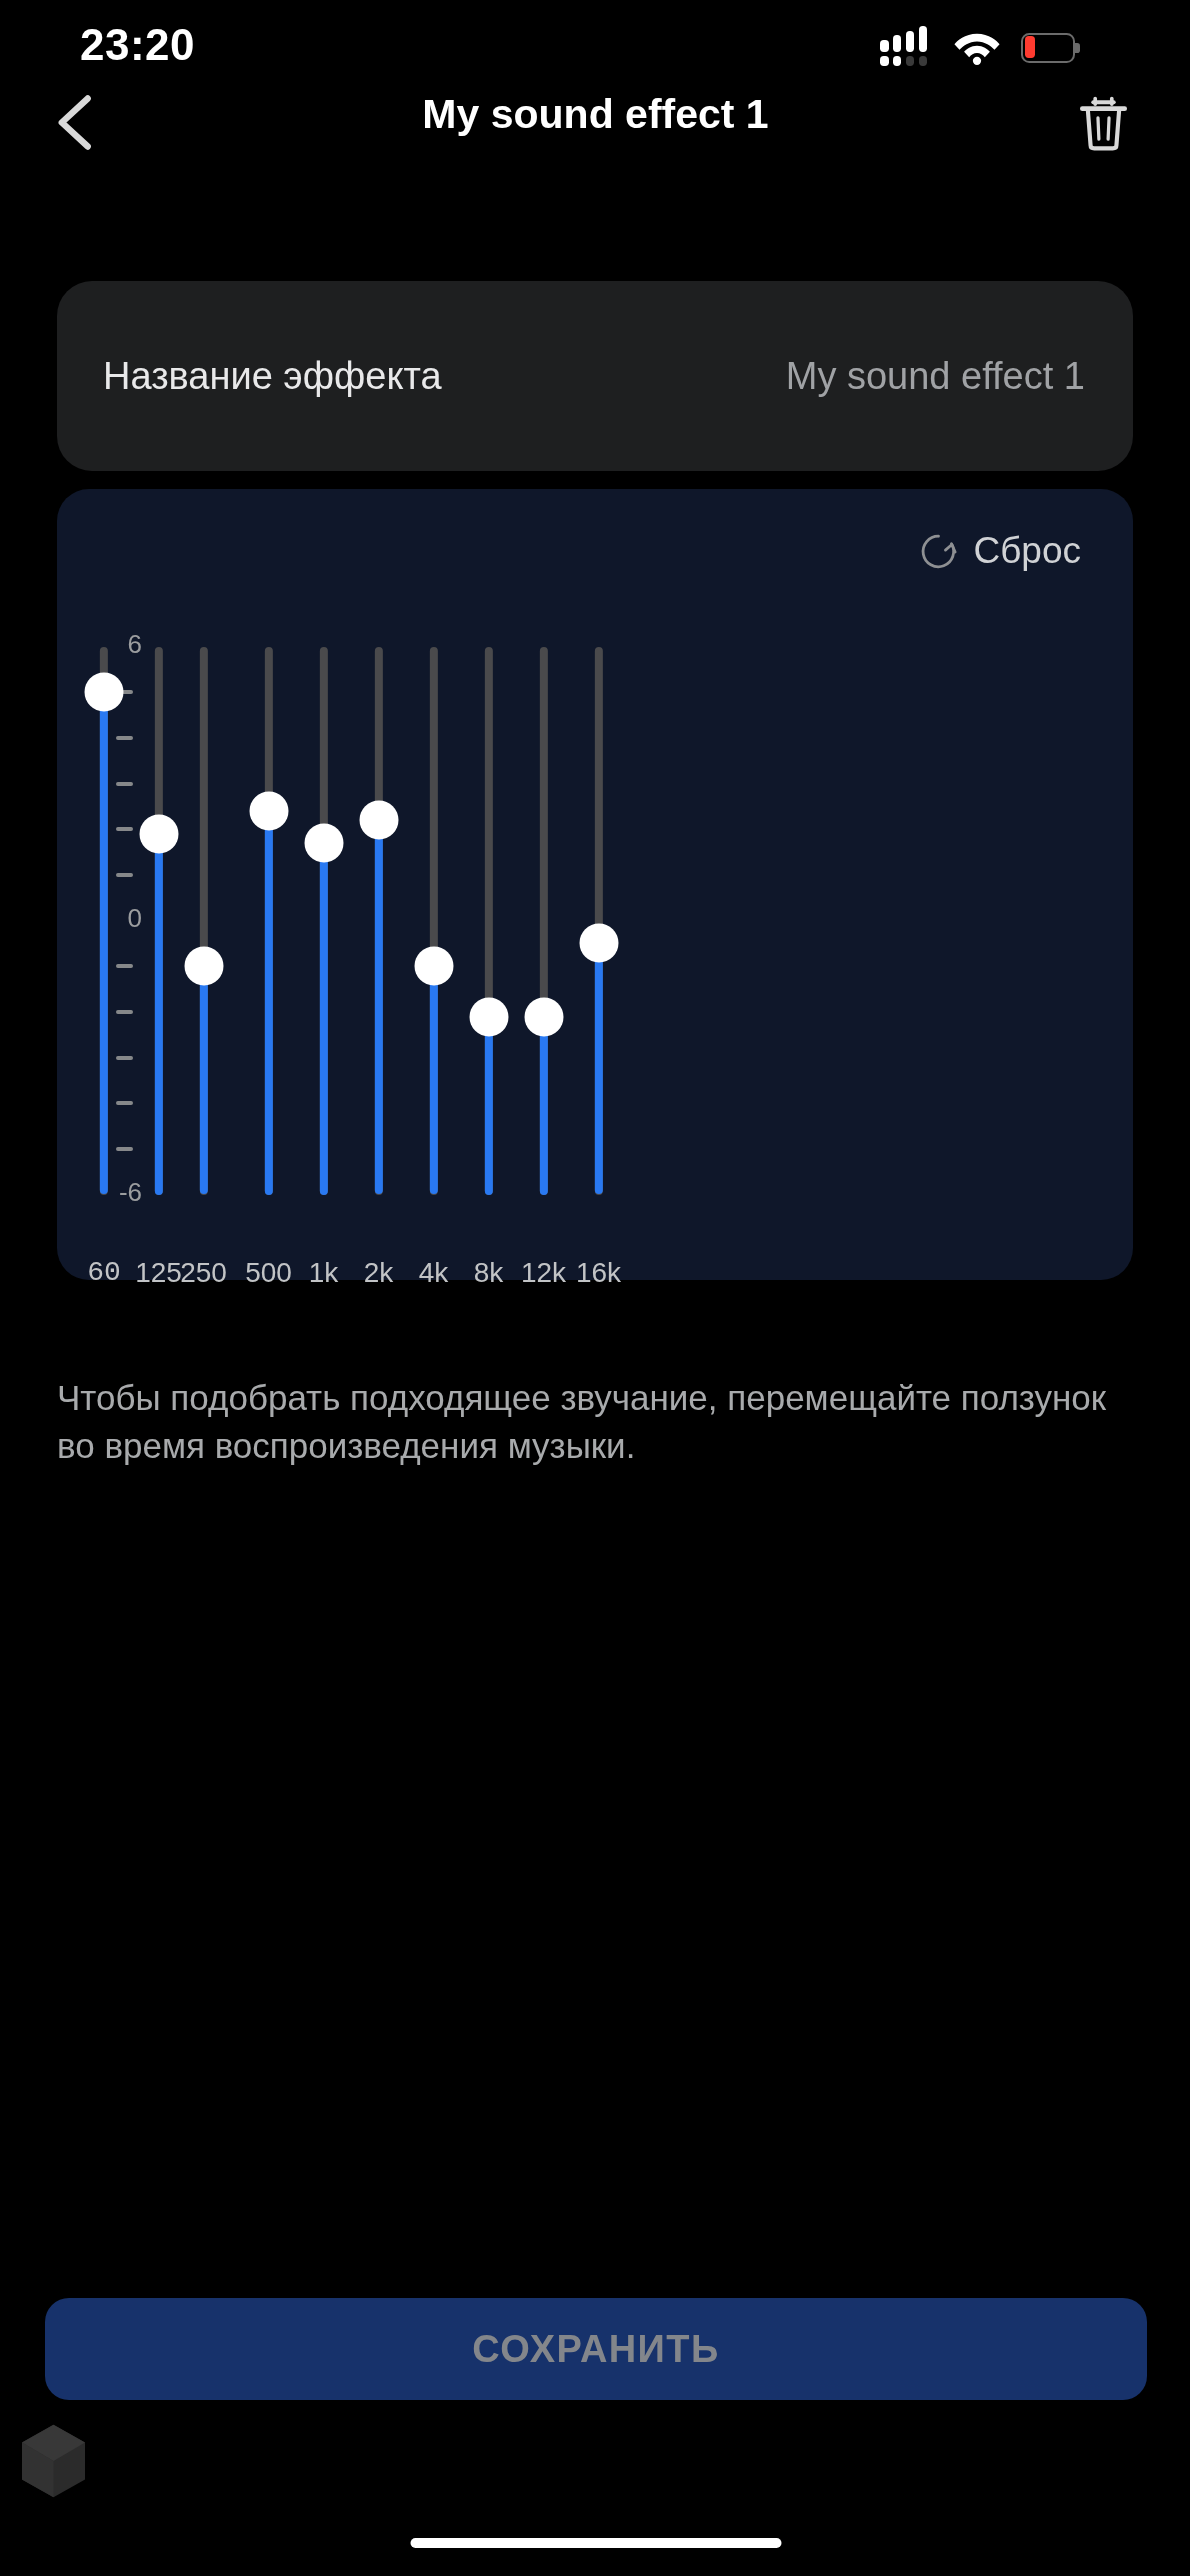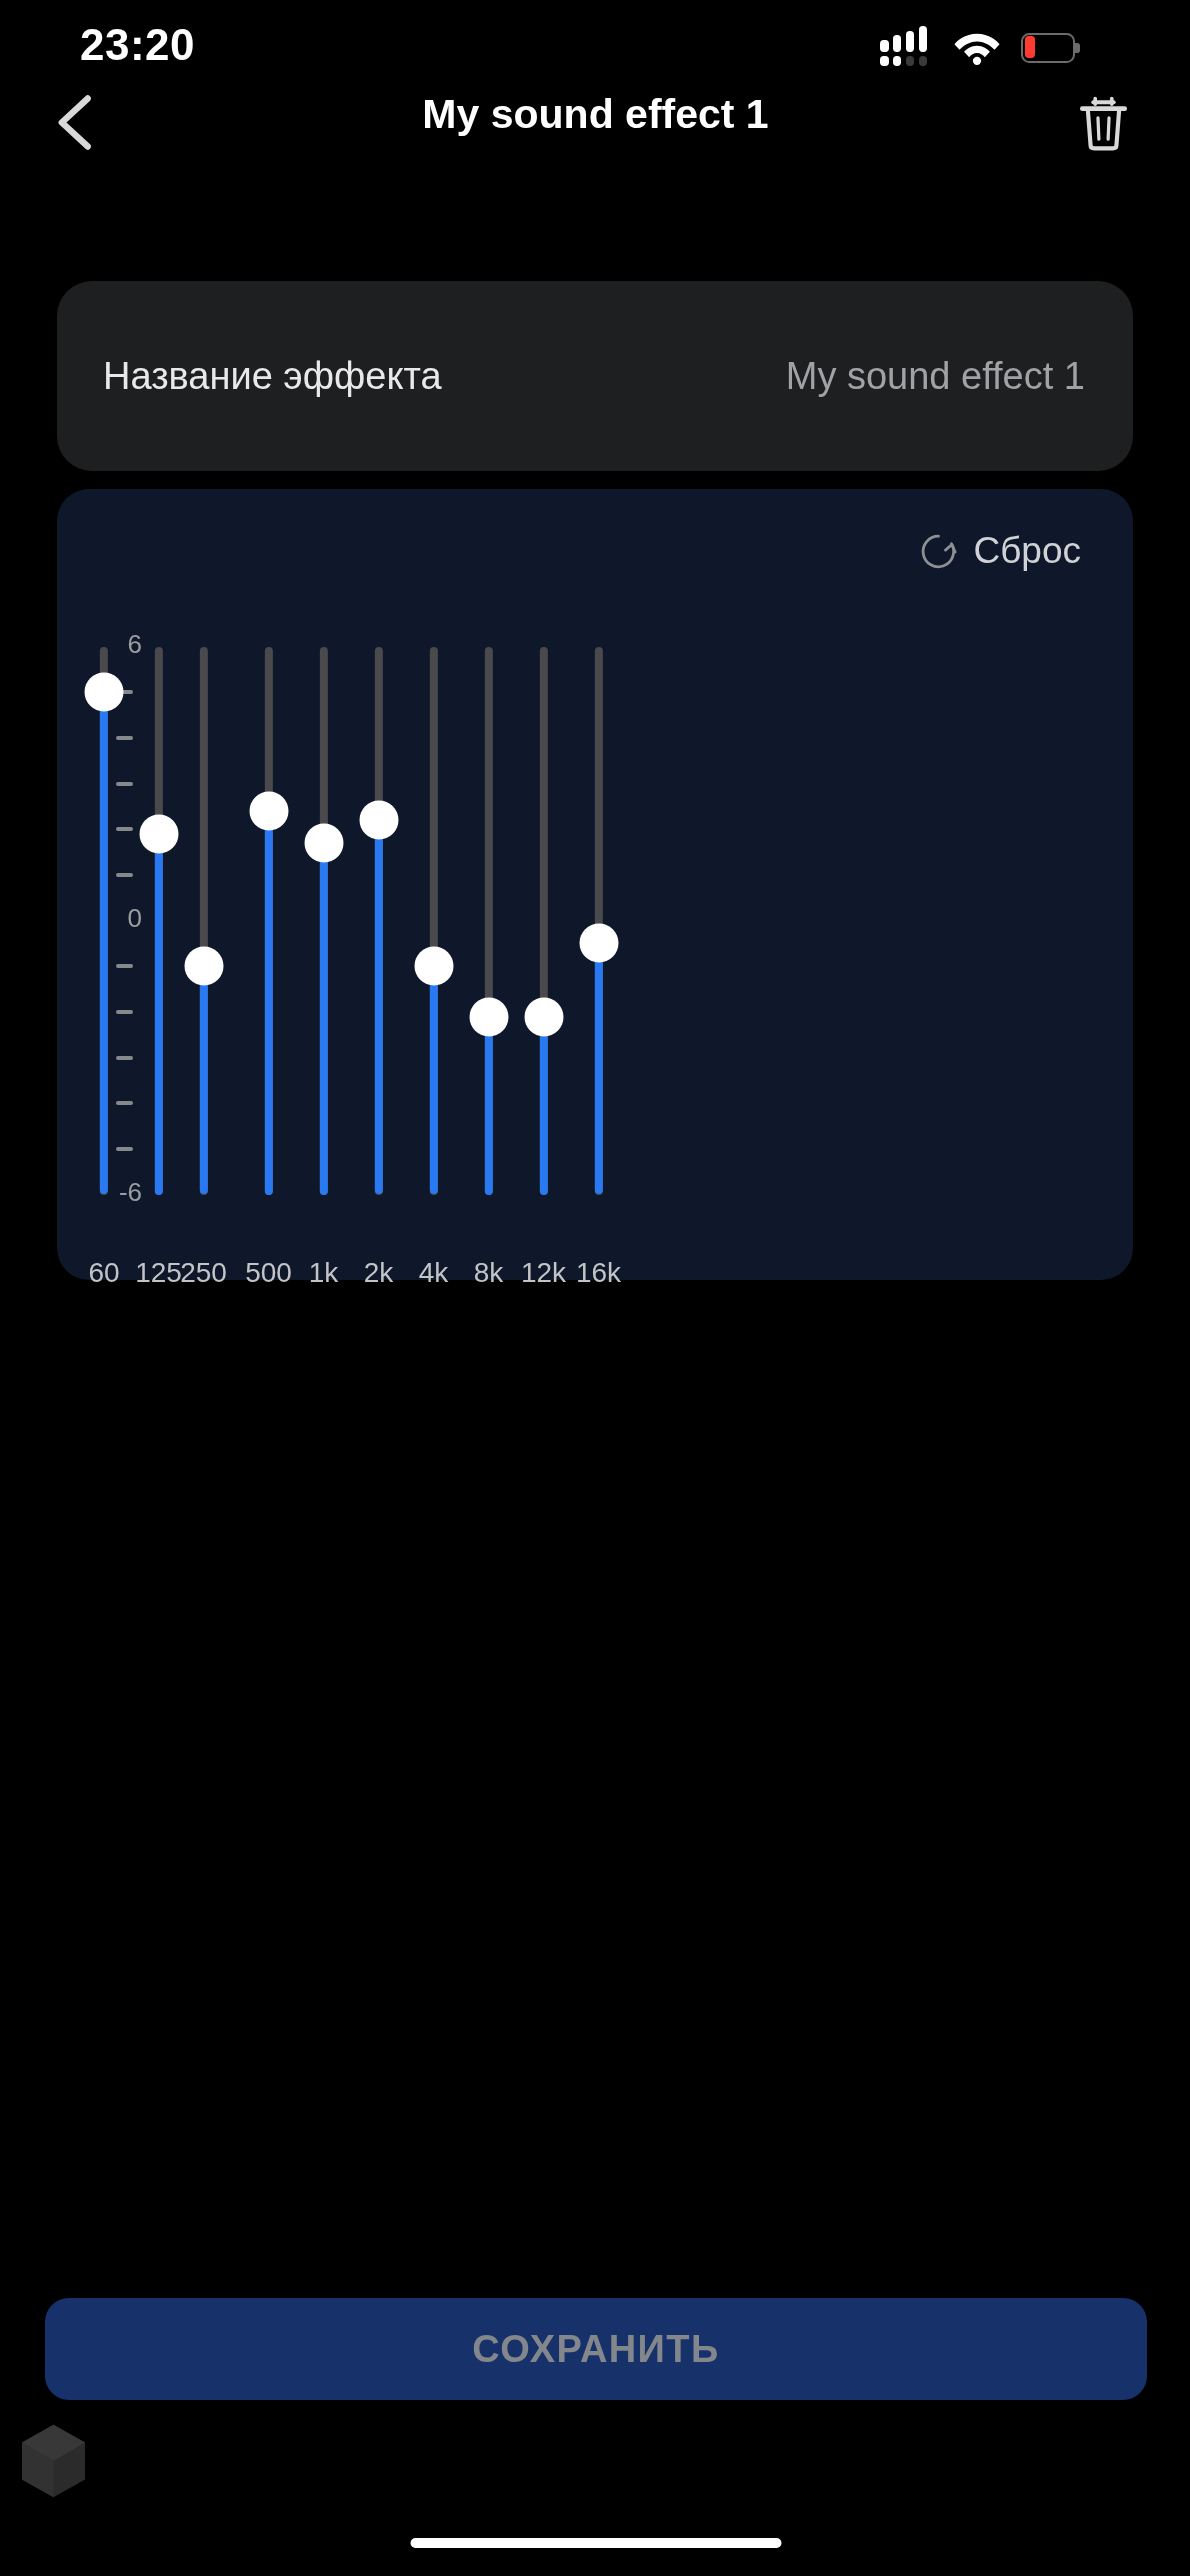--- a/index.html
+++ b/index.html
@@ -211,21 +211,21 @@
         <div class="tick" style="left: 59px; top: 293px;"></div>
         <div class="tick" style="left: 59px; top: 338px;"></div>
         <div class="tick" style="left: 59px; top: 384px;"></div>
         <div class="tick" style="left: 59px; top: 475px;"></div>
         <div class="tick" style="left: 59px; top: 521px;"></div>
         <div class="tick" style="left: 59px; top: 567px;"></div>
         <div class="tick" style="left: 59px; top: 612px;"></div>
         <div class="tick" style="left: 59px; top: 658px;"></div>
       </div>
     <div class="bands" id="bands">
-        <div class="band" style="left: 5.6px; top: 0px; height: 791px;">
+        <div class="band" style="left: 5.6px; top: 0px; height: 791px; font-family: Liberation Mono, monospace;">
           <div class="track" style="top: 158px; height: 548px; background: rgb(74, 74, 76);"></div>
           <div class="fill" style="top: 203px; height: 502px; background: rgb(41, 121, 242);"></div>
           <div class="thumb" style="top: 203px; background: rgb(255, 255, 255);"></div>
           <div class="band-label" style="top: 768px;">60</div>
         </div>
         <div class="band" style="left: 60px; top: 0px; height: 791px;">
           <div class="track" style="top: 158px; height: 548px; background: rgb(74, 74, 76);"></div>
           <div class="fill" style="top: 345px; height: 361px; background: rgb(41, 121, 242);"></div>
           <div class="thumb" style="top: 345px; background: rgb(255, 255, 255);"></div>
           <div class="band-label" style="top: 768px;">125</div>
@@ -274,20 +274,21 @@
         </div>
         <div class="band" style="left: 500px; top: 0px; height: 791px;">
           <div class="track" style="top: 158px; height: 548px; background: rgb(74, 74, 76);"></div>
           <div class="fill" style="top: 454px; height: 251px; background: rgb(41, 121, 242);"></div>
           <div class="thumb" style="top: 454px; background: rgb(255, 255, 255);"></div>
           <div class="band-label" style="top: 768px;">16k</div>
         </div>
       </div>
   </div>
 
+  <div class="hint">Чтобы подобрать подходящее звучание, перемещайте ползунок во время воспроизведения музыки.</div>
 
   <div class="save-btn">
     <span>СОХРАНИТЬ</span>
   </div>
 
   <svg class="hexbtn" viewBox="0 0 72 82">
     <polygon points="36,2 70,21 70,61 36,80 2,61 2,21" fill="#2b2b2b"></polygon>
     <polygon points="36,2 70,21 36,41 2,21" fill="#383838"></polygon>
     <polygon points="2,21 36,41 36,80 2,61" fill="#323232"></polygon>
   </svg>

